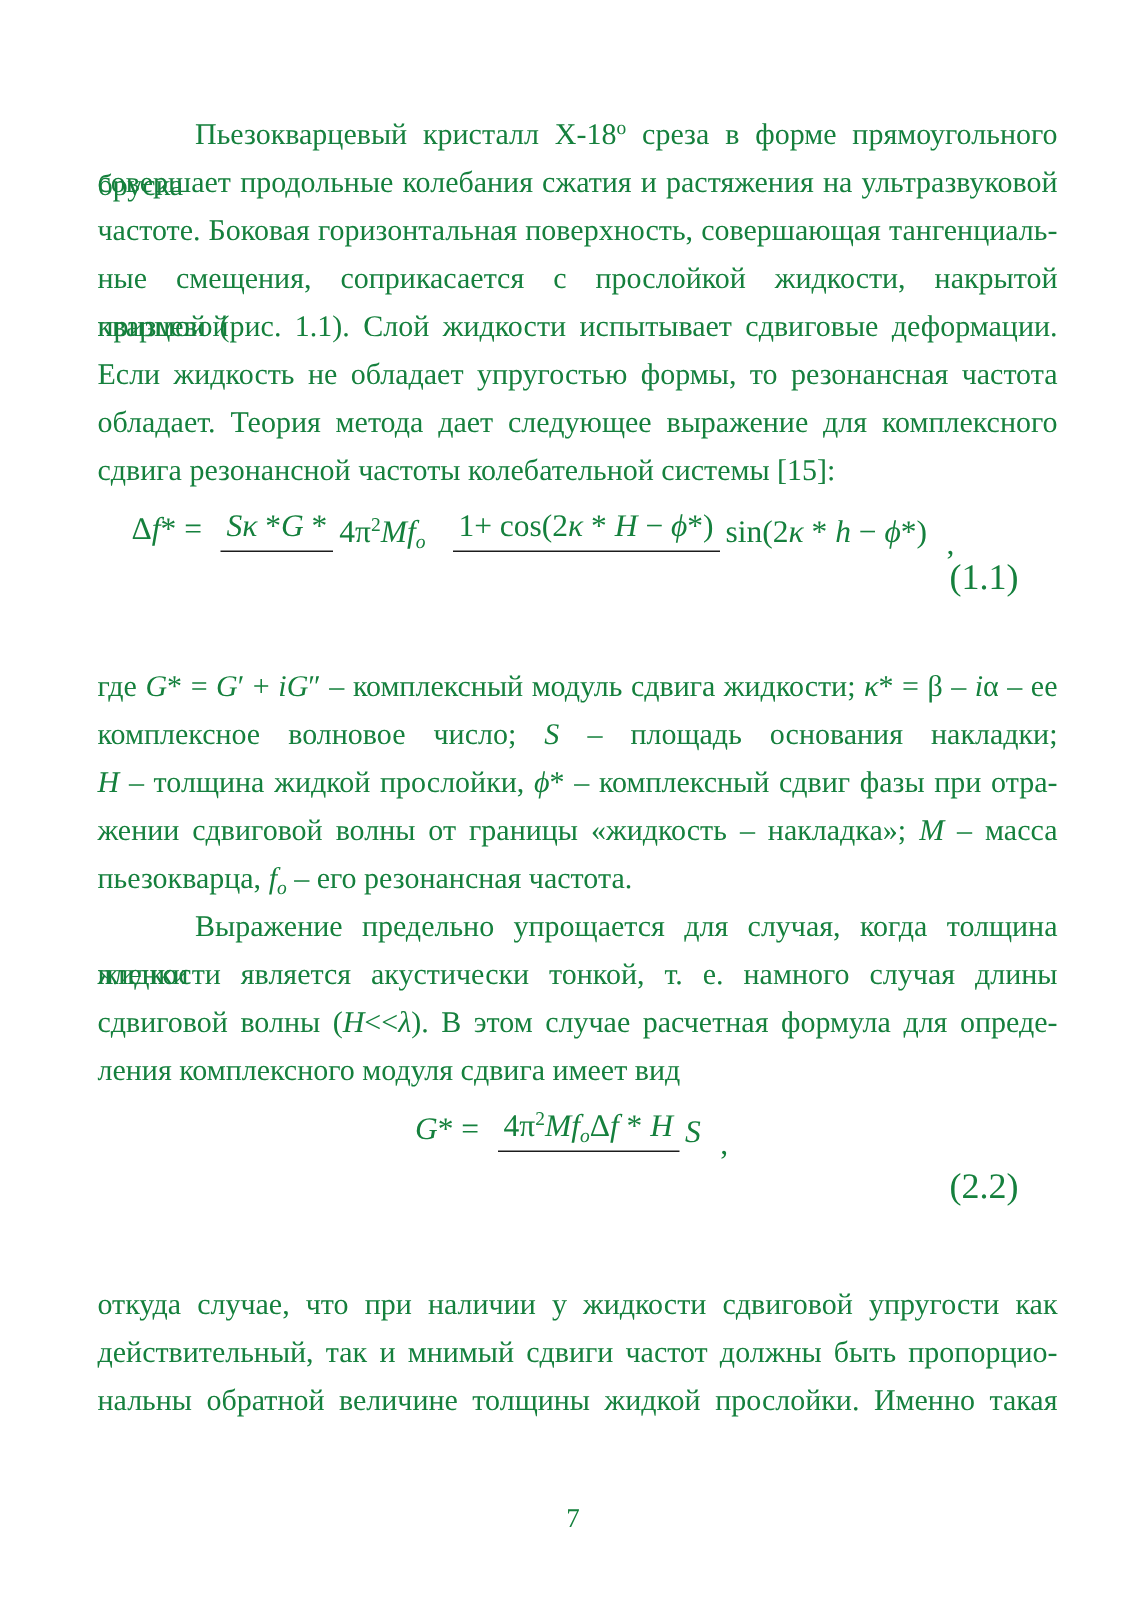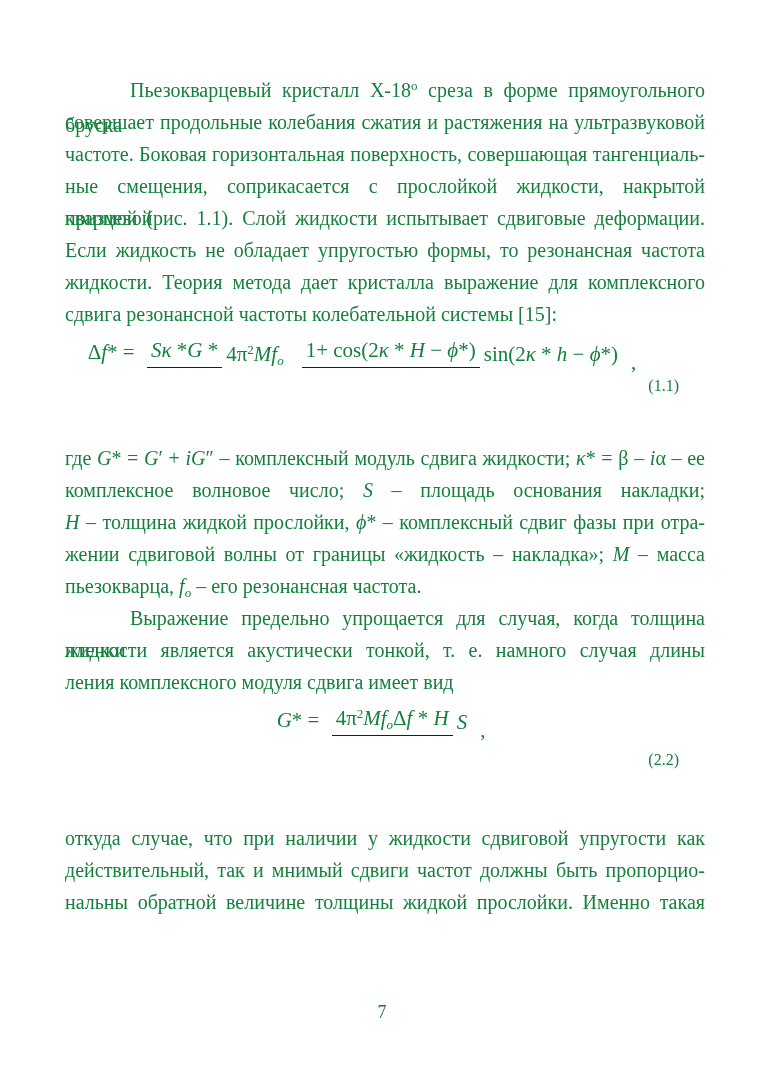--- a/index.html
+++ b/index.html
@@ -64,21 +64,21 @@
   }
   .comma{
     align-self:center;
     margin:20px 0 0 2px;
   }
   .eqnum{
     position:absolute;
     right:26px;
     top:50%;
     transform:translateY(-50%);
-    font-size:16px;
+    font-size:24px;
   }
   .pagenum{
     position:absolute;
     left:0;top:1002px;
     width:764px;
     text-align:center;
     font-size:18px;
   }
 </style>
 </head>
@@ -87,21 +87,21 @@
 <div class="page">
   <div class="content">
 
     <div class="para">
         <div class="tline indent"><span>Пьезокварцевый кристалл Х-18</span><span class="sup">о</span><span> среза в форме прямоугольного бруска</span></div>
         <div class="tline"><span>совершает продольные колебания сжатия и растяжения на ультразвуковой</span></div>
         <div class="tline"><span>частоте. Боковая горизонтальная поверхность, совершающая тангенциаль-</span></div>
         <div class="tline"><span>ные смещения, соприкасается с прослойкой жидкости, накрытой кварцевой</span></div>
         <div class="tline"><span>призмой (рис. 1.1). Слой жидкости испытывает сдвиговые деформации.</span></div>
         <div class="tline"><span>Если жидкость не обладает упругостью формы, то резонансная частота</span></div>
-        <div class="tline"><span>жидкости. Теория метода дает кристалла выражение для комплексного</span></div>
+        <div class="tline"><span>обладает. Теория метода дает следующее выражение для комплексного</span></div>
         <div class="tline lastleft"><span>сдвига резонансной частоты колебательной системы [15]:</span></div>
       </div>
 
     <div class="eq eq1">
       <div class="mrow">
         <span><span>Δ</span><span class="it">f</span><span>* = </span></span>
         <span class="frac">
           <span class="num"><span class="it">S</span><span class="it">κ</span><span> *</span><span class="it">G</span><span> *</span></span>
           <span class="den"><span>4</span><span>π</span><span class="sup">2</span><span class="it">M</span><span class="it">f</span><span class="it sub">o</span></span>
         </span>
@@ -118,20 +118,21 @@
         <div class="tline"><span>где </span><span class="it">G</span><span>* = </span><span class="it">G</span><span>′ + </span><span class="it">i</span><span class="it">G</span><span>″ – комплексный модуль сдвига жидкости; </span><span class="it">κ</span><span>* = β – </span><span class="it">i</span><span>α – ее</span></div>
         <div class="tline"><span>комплексное волновое число; </span><span class="it">S</span><span> – площадь основания накладки;</span></div>
         <div class="tline"><span class="it">H</span><span> – толщина жидкой прослойки, </span><span class="it">ϕ</span><span>* – комплексный сдвиг фазы при отра-</span></div>
         <div class="tline"><span>жении сдвиговой волны от границы «жидкость – накладка»; </span><span class="it">M</span><span> – масса</span></div>
         <div class="tline lastleft"><span>пьезокварца, </span><span class="it">f</span><span class="it sub">o</span><span> – его резонансная частота.</span></div>
       </div>
 
     <div class="para">
         <div class="tline indent"><span>Выражение предельно упрощается для случая, когда толщина пленки</span></div>
         <div class="tline"><span>жидкости является акустически тонкой, т. е. намного случая длины</span></div>
+        <div class="tline"><span>сдвиговой волны (</span><span class="it">H</span><span>&lt;&lt;</span><span class="it">λ</span><span>). В этом случае расчетная формула для опреде-</span></div>
         <div class="tline lastleft"><span>ления комплексного модуля сдвига имеет вид</span></div>
       </div>
 
     <div class="eq eq2">
       <div class="mrow">
         <span><span class="it">G</span><span>* = </span></span>
         <span class="frac">
           <span class="num"><span>4</span><span>π</span><span class="sup">2</span><span class="it">M</span><span class="it">f</span><span class="it sub">o</span><span>Δ</span><span class="it">f</span><span> * </span><span class="it">H</span></span>
           <span class="den"><span class="it">S</span></span>
         </span>

